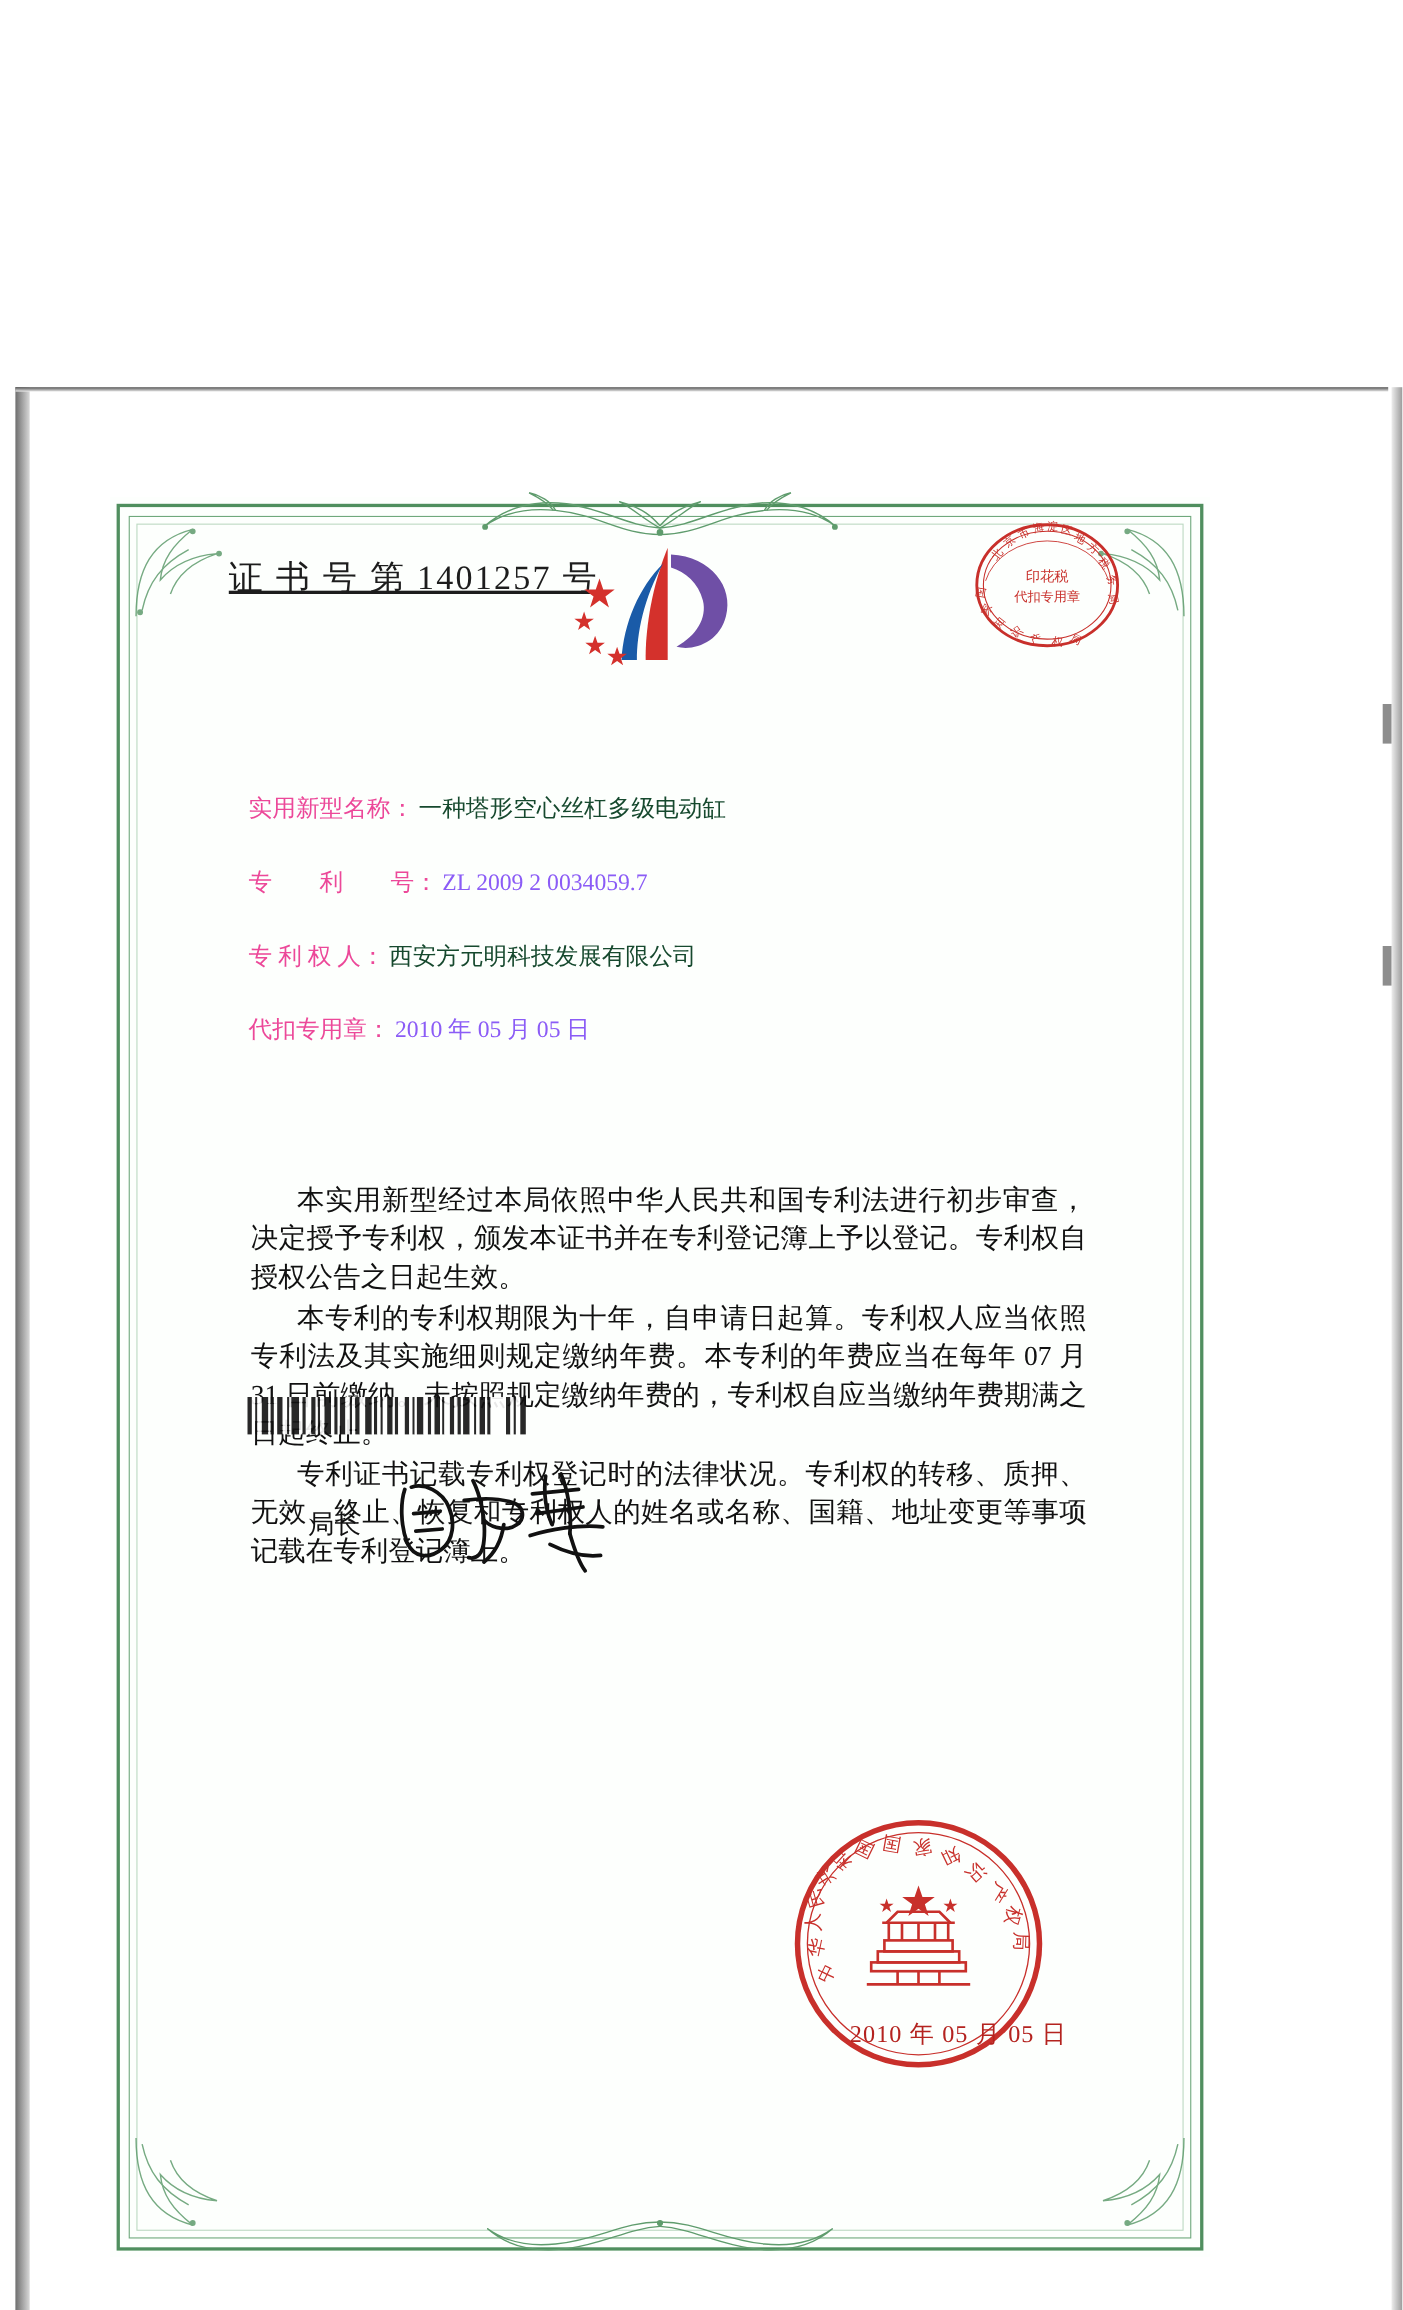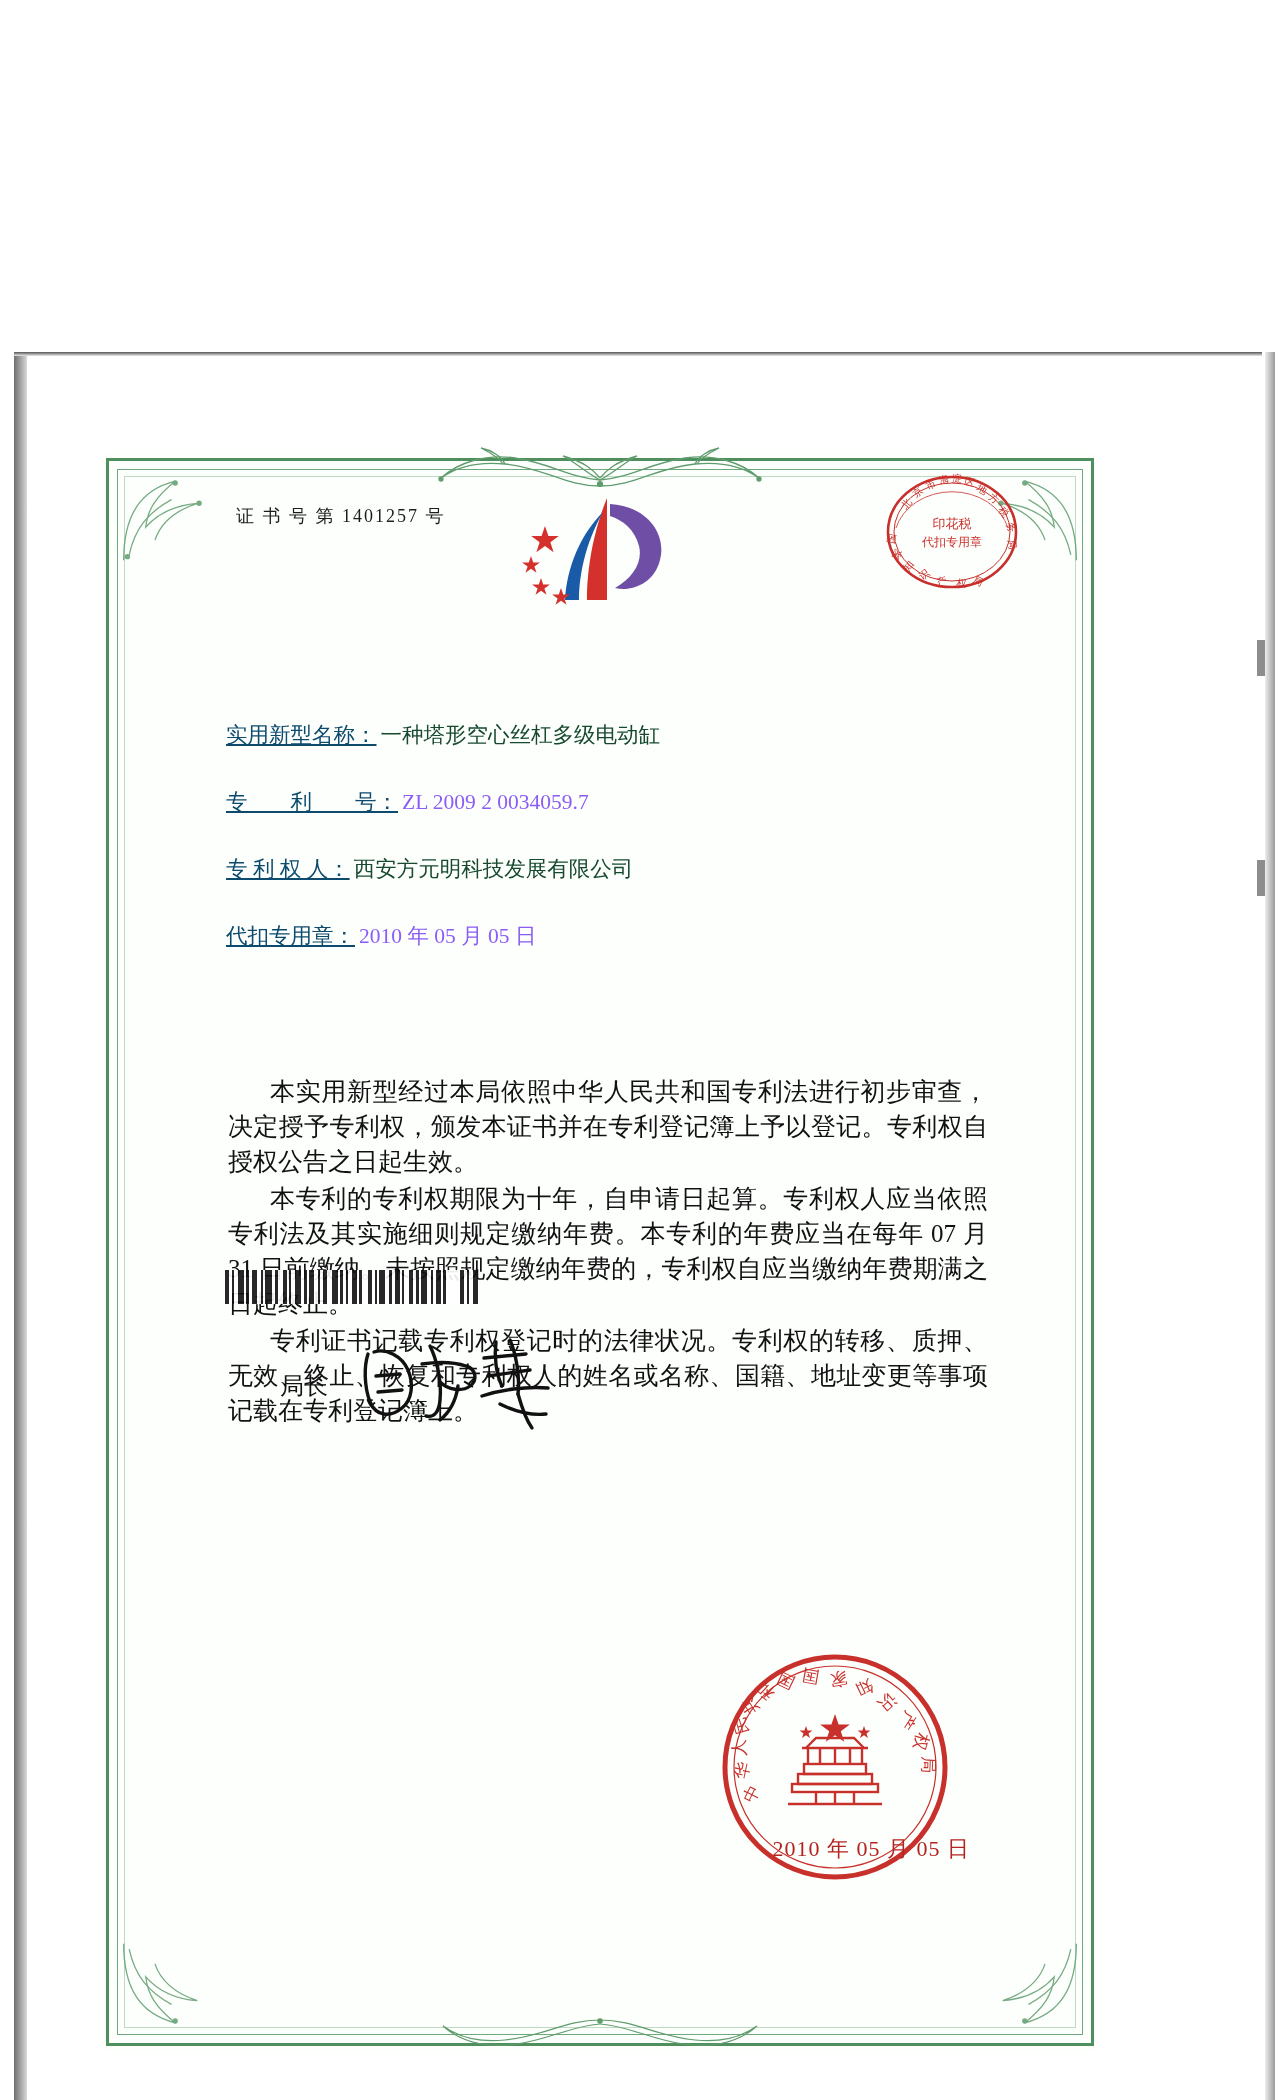--- a/index.html
+++ b/index.html
@@ -101,25 +101,26 @@
     left: 50%;
     bottom: -8px;
     transform: translateX(-50%) scaleY(-1);
     width: 430px; height: 46px;
   }
   .bottom-ornament svg { width: 100%; height: 100%; display:block; }
 
   
   .cert-no {
     position: absolute;
-    left: 136px;
+    left: 108px;
     top: 52px;
-    font-size: 18px;
+    font-size: 31px;
     letter-spacing: 2px;
     color: #1d1d1d;
+    text-decoration: underline;
   }
 
   
   .logo {
     position: absolute;
     left: 50%;
     top: 40px;
     transform: translateX(-50%);
     width: 170px; height: 120px;
   }
@@ -156,22 +157,21 @@
   }
   .field-row {
     display: flex;
     align-items: baseline;
     margin-bottom: 38px;
     font-size: 21.5px;
     color: #111;
   }
   .field-label {
     white-space: pre;
-    color: #0c4a6e;
-    text-decoration: underline;
+    color: #ec4899;
   }
   .field-value {
     margin-left: 4px;
     color: #8b5cf6;
   }
   .field-value.green { color: #16492e; }
 
   
   .body-text {
     position: absolute;

